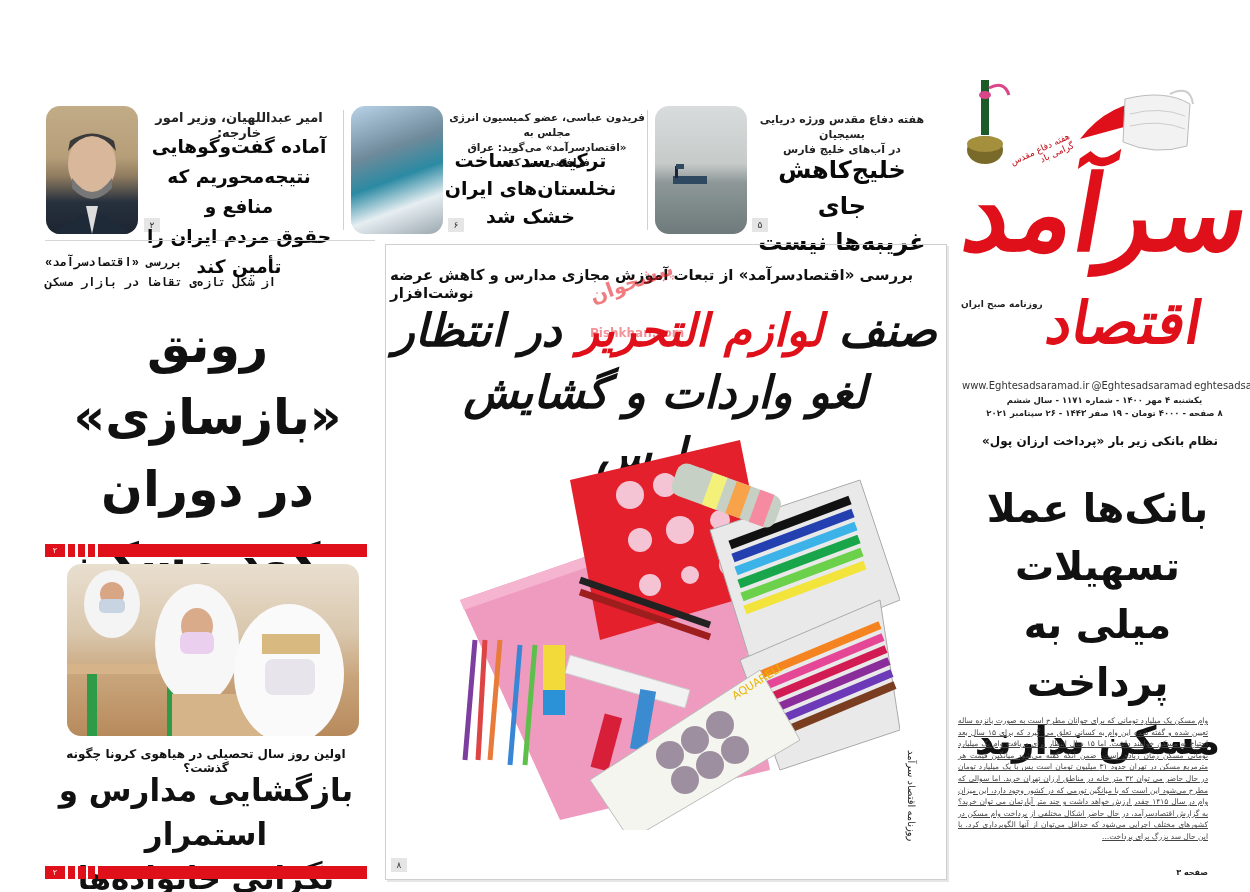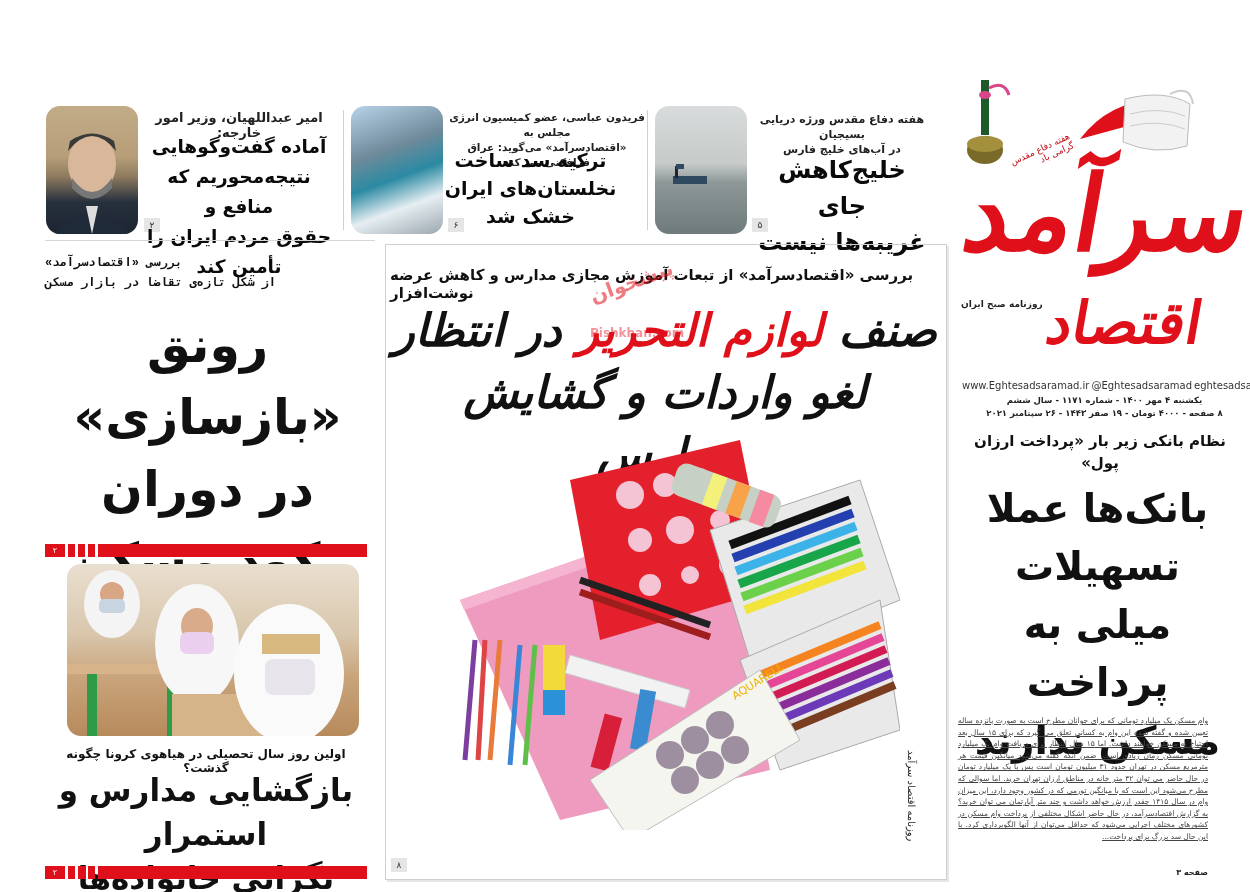--- a/index.html
+++ b/index.html
@@ -20,21 +20,21 @@
   .mast { position: absolute; left: 955px; top: 62px; width: 292px; height: 320px; }
   .logo-word { position: absolute; color: #e0101a; font-weight: bold; font-family: "DejaVu Serif", serif; transform: skewX(-10deg); }
   .mask { position: absolute; left: 120px; top: 22px; width: 120px; height: 75px; }
   .tagline { position: absolute; left: 6px; top: 237px; font-size: 9px; color: #222; font-weight: bold; }
   .social { position: absolute; left: 962px; top: 380px; width: 285px; font-size: 10px; color: #333; direction: ltr; display: flex; align-items: center; gap: 1px; text-align: right; }
   .tg { width: 10px; height: 10px; border-radius: 50%; background: #2fa5dd; display: inline-block; }
   .ig { width: 10px; height: 10px; border-radius: 3px; background: linear-gradient(45deg,#f9b13b,#e2306c,#8a3ab9); display: inline-block; }
   .issue { position: absolute; left: 962px; top: 394px; width: 285px; font-size: 8.5px; line-height: 13px; text-align: center; color: #222; font-weight: bold; }
 
   
-  .rkicker { position: absolute; left: 955px; top: 430px; width: 290px; font-size: 15px; line-height: 22px; font-weight: bold; text-align: center; }
+  .rkicker { position: absolute; left: 955px; top: 430px; width: 290px; font-size: 12px; line-height: 22px; font-weight: bold; text-align: center; }
   .rhead { position: absolute; left: 950px; top: 480px; width: 295px; font-size: 39px; line-height: 58px; font-weight: bold; text-align: center; letter-spacing: -1px; }
   .rbody { position: absolute; left: 958px; top: 715px; width: 250px; font-size: 7.5px; line-height: 11.6px; text-align: justify; color: #444; text-decoration: underline; }
   .rpage { position: absolute; left: 958px; top: 868px; width: 250px; font-size: 8px; font-weight: bold; color: #222; text-align: right; }
 
   
   .feature-box { position: absolute; left: 385px; top: 244px; width: 562px; height: 636px; border: 1px solid #cfcfcf; box-shadow: 2px 2px 0 #e6e6e6; }
   .fkicker { position: absolute; left: 390px; top: 266px; width: 550px; font-size: 15px; font-weight: bold; text-align: left; }
   .fhead { position: absolute; left: 390px; top: 300px; width: 550px; font-size: 45px; line-height: 62px; font-weight: bold; text-align: center; letter-spacing: -1px; font-style: italic; }
   .fhead .red { color: #e0101a; }
   .watermark { position: absolute; left: 588px; top: 270px; font-size: 20px; color: rgba(224,16,26,0.55); transform: rotate(-20deg); font-weight: bold; }

